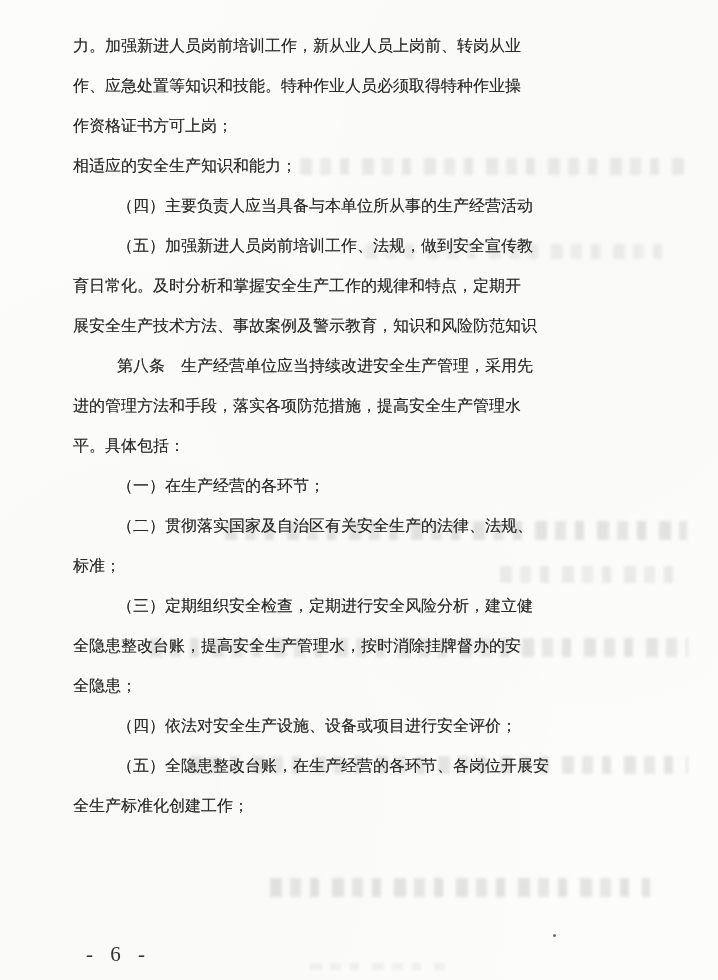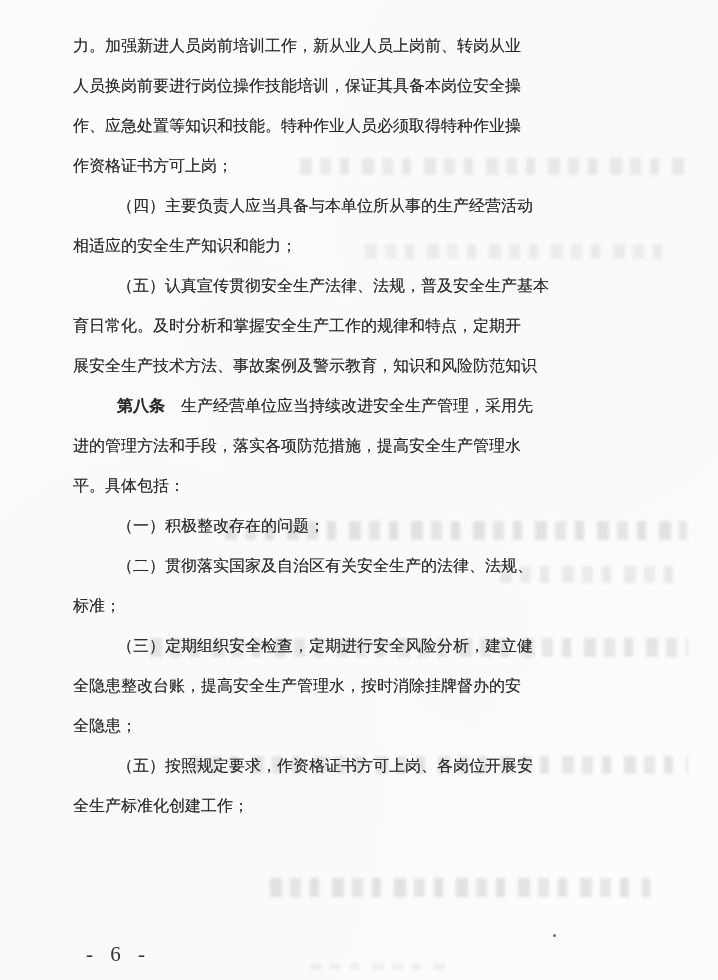--- a/index.html
+++ b/index.html
@@ -36,21 +36,21 @@
     line-height: 40px;
     font-size: 16px;
     letter-spacing: 0px;
     white-space: pre;
     text-shadow: 0 0 0.4px rgba(40,40,40,0.55); 
   }
   .line.indent {
     padding-left: 44px;
   }
   .line b {
-    font-weight: 700;
+    font-weight: 400;
   }
   .page-number {
     position: absolute;
     left: 86px;
     top: 940px;
     font-size: 21px;
     line-height: 28px;
     color: #343434;
     letter-spacing: 6px;
     white-space: pre;
@@ -93,35 +93,35 @@
   <div class="ghost g3"></div>
   <div class="ghost g4"></div>
   <div class="ghost g5"></div>
   <div class="ghost g6"></div>
   <div class="ghost g7"></div>
   <div class="ghost g8"></div>
   <div class="speck"></div>
 
   <div id="text-lines" class="text-block">
       <div class="line">力。加强新进人员岗前培训工作，新从业人员上岗前、转岗从业</div>
-      <div class="line">人员换岗前要进行岗位操作技能培训，保证其具备本岗位安全操</div>
       <div class="line">作、应急处置等知识和技能。特种作业人员必须取得特种作业操</div>
       <div class="line">作资格证书方可上岗；</div>
+      <div class="line">相适应的安全生产知识和能力；</div>
       <div class="line indent">（四）主要负责人应当具备与本单位所从事的生产经营活动</div>
-      <div class="line">相适应的安全生产知识和能力；</div>
-      <div class="line indent">（五）认真宣传贯彻安全生产法律、法规，普及安全生产基本</div>
+      <div class="line indent">（五）加强新进人员岗前培训工作、法规，做到安全宣传教</div>
       <div class="line">育日常化。及时分析和掌握安全生产工作的规律和特点，定期开</div>
       <div class="line">展安全生产技术方法、事故案例及警示教育，知识和风险防范知识</div>
       <div class="line indent"><b>第八条</b>　生产经营单位应当持续改进安全生产管理，采用先</div>
       <div class="line">进的管理方法和手段，落实各项防范措施，提高安全生产管理水</div>
       <div class="line">平。具体包括：</div>
-      <div class="line indent">（一）积极整改存在的问题；</div>
+      <div class="line indent">（一）在生产经营的各环节；</div>
       <div class="line indent">（二）贯彻落实国家及自治区有关安全生产的法律、法规、</div>
       <div class="line">标准；</div>
       <div class="line indent">（三）定期组织安全检查，定期进行安全风险分析，建立健</div>
       <div class="line">全隐患整改台账，提高安全生产管理水，按时消除挂牌督办的安</div>
       <div class="line">全隐患；</div>
-      <div class="line indent">（五）按照规定要求，作资格证书方可上岗、各岗位开展安</div>
+      <div class="line indent">（四）依法对安全生产设施、设备或项目进行安全评价；</div>
+      <div class="line indent">（五）全隐患整改台账，在生产经营的各环节、各岗位开展安</div>
       <div class="line">全生产标准化创建工作；</div>
     </div>
 
   <div class="page-number">- 6 -</div>
 </div>
 
 </body></html>

